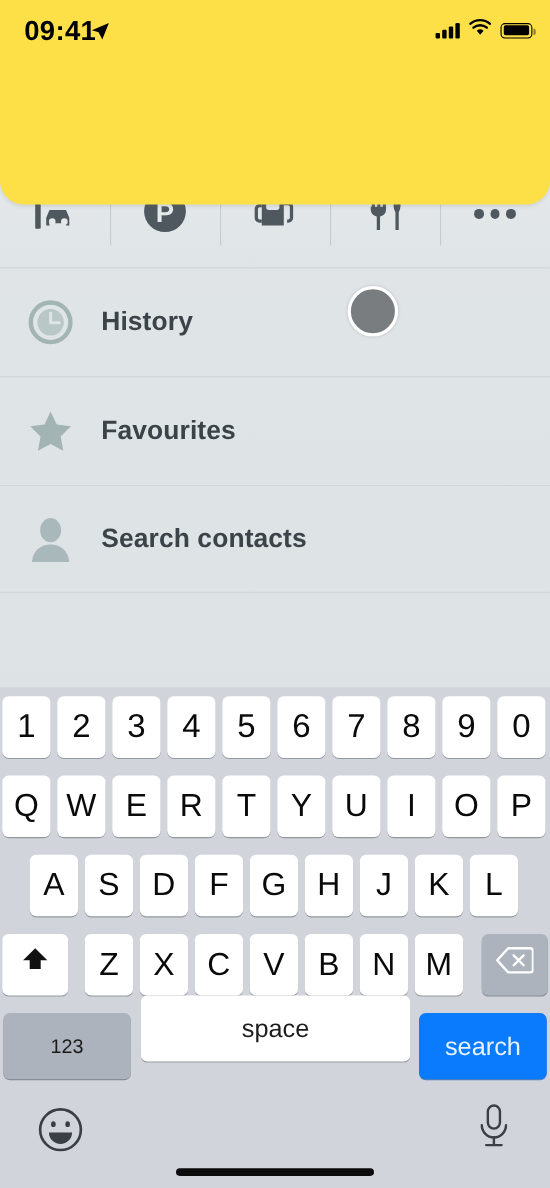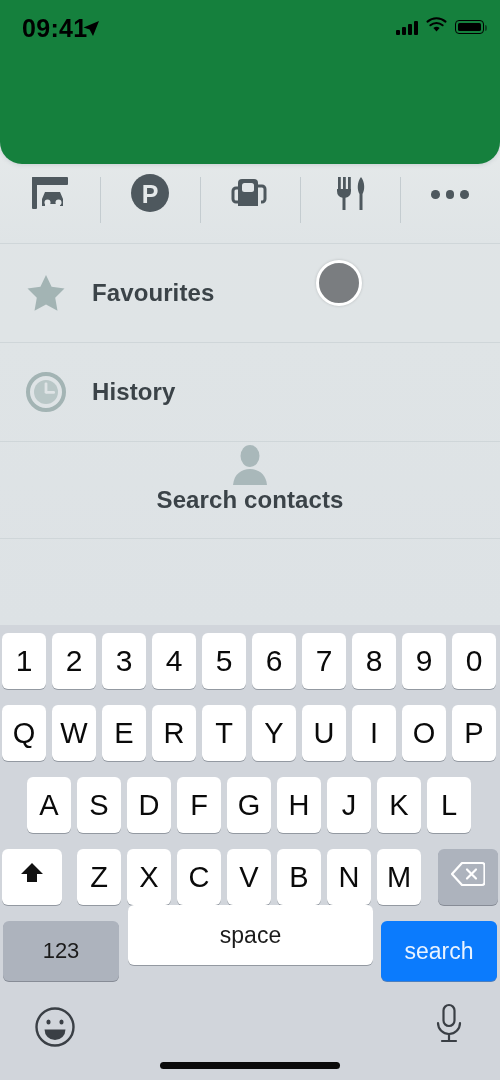--- a/index.html
+++ b/index.html
@@ -6,22 +6,22 @@
   html,body { width:500px; height:1080px; overflow:hidden; }
   body {
     font-family:"Liberation Sans", sans-serif;
     background:#d7dde0;
     -webkit-font-smoothing:antialiased;
   }
   #app { position:relative; width:500px; height:1080px; }
 
   
   .top-sheet{
-    position:absolute; left:0; top:0; width:500px; height:164px;
-    background:#15803d;
+    position:absolute; left:0; top:0; width:500px; height:186px;
+    background:#fde047;
     border-bottom-left-radius:22px; border-bottom-right-radius:22px;
     box-shadow:0 1px 4px rgba(90,105,115,.18);
     z-index:6;
   }
 
   
   .statusbar{
     position:absolute; left:0; top:0; width:500px; height:50px;
   }
   .sb-time{
@@ -99,21 +99,21 @@
   }
   .dots{ display:flex; gap:6px; }
   .dots i{ width:8.5px; height:8.5px; border-radius:50%; background:#4e585e; display:block;}
 
   .list-row{
     position:relative; display:flex; align-items:center;
     border-bottom:1px solid #cfd6d9; cursor:pointer;
   }
   .list-row.r1{ height:99px; }
   .list-row.r2{ height:99px; }
-  .list-row.r3{ height:97px;flex-direction:column; }
+  .list-row.r3{ height:97px; }
   .row-ico{
     width:92px; display:flex; align-items:center; justify-content:center;
     flex:0 0 auto;
   }
   .row-txt{ display:flex; flex-direction:column; justify-content:center; }
   .row-title{ font-size:24px; font-weight:bold; color:#3b4348; letter-spacing:.1px;}
   .row-sub{ font-size:21px; color:#7d878c; margin-top:4px; letter-spacing:.1px;}
   .spacer-row{ height:85px; }
 
   
@@ -131,21 +131,21 @@
   .krow{ position:relative; width:500px; }
   .key{
     position:absolute; background:#ffffff; border-radius:6px;
     box-shadow:0 1px 0 rgba(136,142,150,.85);
     display:flex; align-items:center; justify-content:center;
     font-size:29px; color:#0a0a0a; cursor:pointer; user-select:none;
   }
   .key.num{ font-size:30px; }
   .key.gray{ background:#adb3bd; box-shadow:0 1px 0 rgba(126,132,142,.9); }
   .key.blue{ background:#0b7bfd; box-shadow:0 1px 0 rgba(20,90,180,.7); color:#eaf4ff;justify-content:center; }
-  .key.fnc{ font-size:22px; color:#1b1b1b;}
+  .key.fnc{ font-size:18px; color:#1b1b1b;}
   .key.blue .lbl{ font-size:23px; color:#e9f3ff;}
   .key.space .lbl{ font-size:23px; color:#1b1b1b;}
 
   
   .accbar{ position:absolute; left:0; top:1000px; width:500px; height:80px; }
   .emoji-btn{ position:absolute; left:33px; top:5px; cursor:pointer;}
   .dict-btn{ position:absolute; right:35px; top:2px; cursor:pointer;}
   .home-ind{
     position:absolute; left:50%; transform:translateX(-50%); bottom:11px;
     width:180px; height:7px; background:#0b0b0b; border-radius:4px;
@@ -203,45 +203,45 @@
           </svg>
         </span>
       </div>
 
       <div class="cat">
         <span class="dots">
           <i></i>
             <i></i>
             <i></i>
         </span>
-      </div>
-    </div>
-
-    <div class="list-row r1">
-      <div class="row-ico">
-        <svg width="42" height="40" viewBox="0 0 42 40">
-          <path d="M21 2 L26.6 13.8 L39.5 15.6 L30.2 24.8 L32.5 37.8 L21 31.6 L9.5 37.8 L11.8 24.8 L2.5 15.6 L15.4 13.8 Z" fill="#a3b4b4"></path>
-        </svg>
-      </div>
-      <div class="row-txt">
-        <span class="row-title">Favourites</span>
       </div>
     </div>
 
     <div class="list-row r2">
       <div class="row-ico">
         <svg width="44" height="44" viewBox="0 0 44 44">
           <circle cx="22" cy="22" r="18" fill="none" stroke="#a3b4b4" stroke-width="4"></circle>
           <circle cx="22" cy="22" r="12" fill="#b9c7c7"></circle>
           <rect x="20.6" y="12.5" width="2.8" height="11" rx="1.2" fill="#dfe4e6"></rect>
           <rect x="21.5" y="21" width="9.5" height="2.8" rx="1.2" fill="#dfe4e6"></rect>
         </svg>
       </div>
       <div class="row-txt">
         <span class="row-title">History</span>
+      </div>
+    </div>
+
+    <div class="list-row r1">
+      <div class="row-ico">
+        <svg width="42" height="40" viewBox="0 0 42 40">
+          <path d="M21 2 L26.6 13.8 L39.5 15.6 L30.2 24.8 L32.5 37.8 L21 31.6 L9.5 37.8 L11.8 24.8 L2.5 15.6 L15.4 13.8 Z" fill="#a3b4b4"></path>
+        </svg>
+      </div>
+      <div class="row-txt">
+        <span class="row-title">Favourites</span>
       </div>
     </div>
 
     <div class="list-row r3">
       <div class="row-ico">
         <svg width="40" height="44" viewBox="0 0 40 44">
           <ellipse cx="20" cy="14" rx="9.5" ry="11" fill="#a9b8ba"></ellipse>
           <path d="M3 43 c1 -11 8.5 -16 17 -16 s16 5 17 16 z" fill="#a9b8ba"></path>
         </svg>
       </div>

